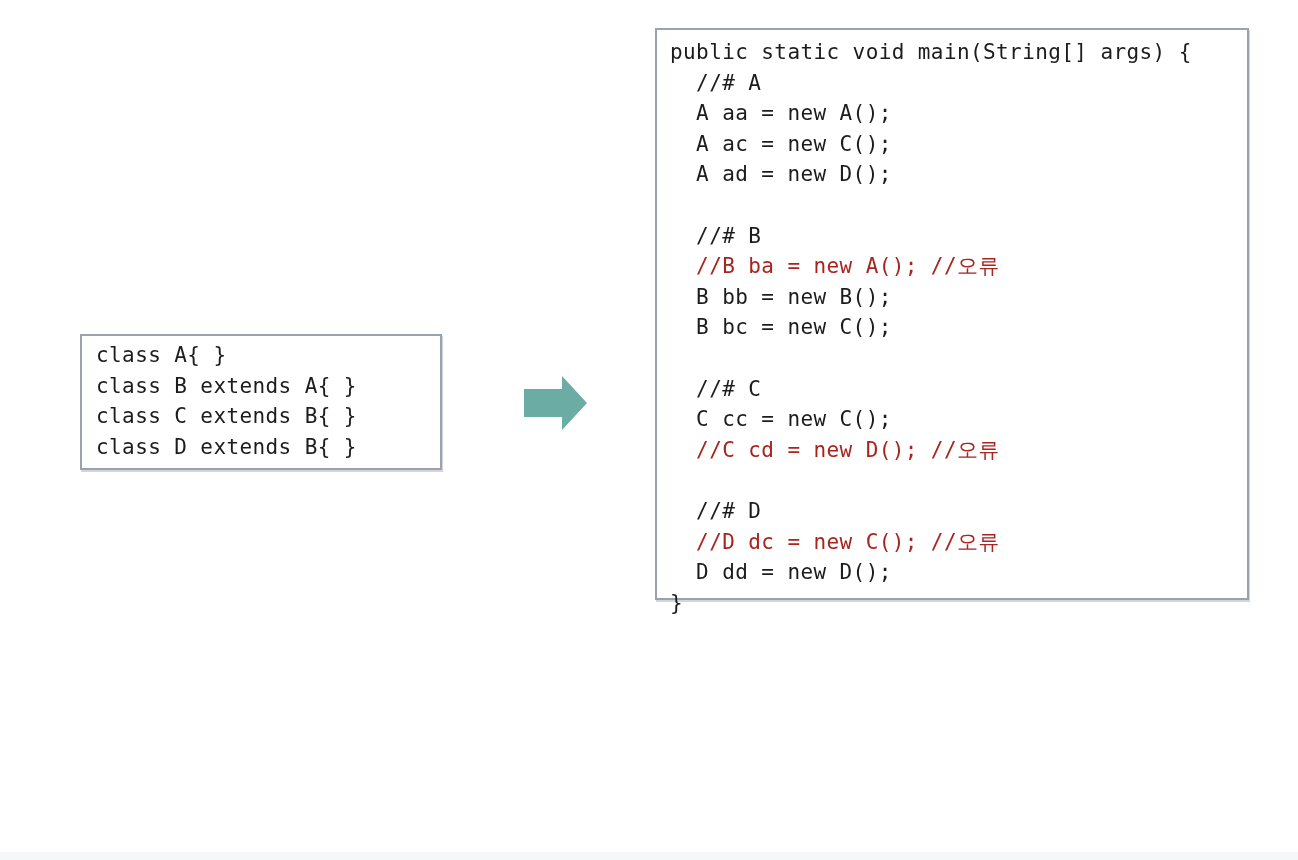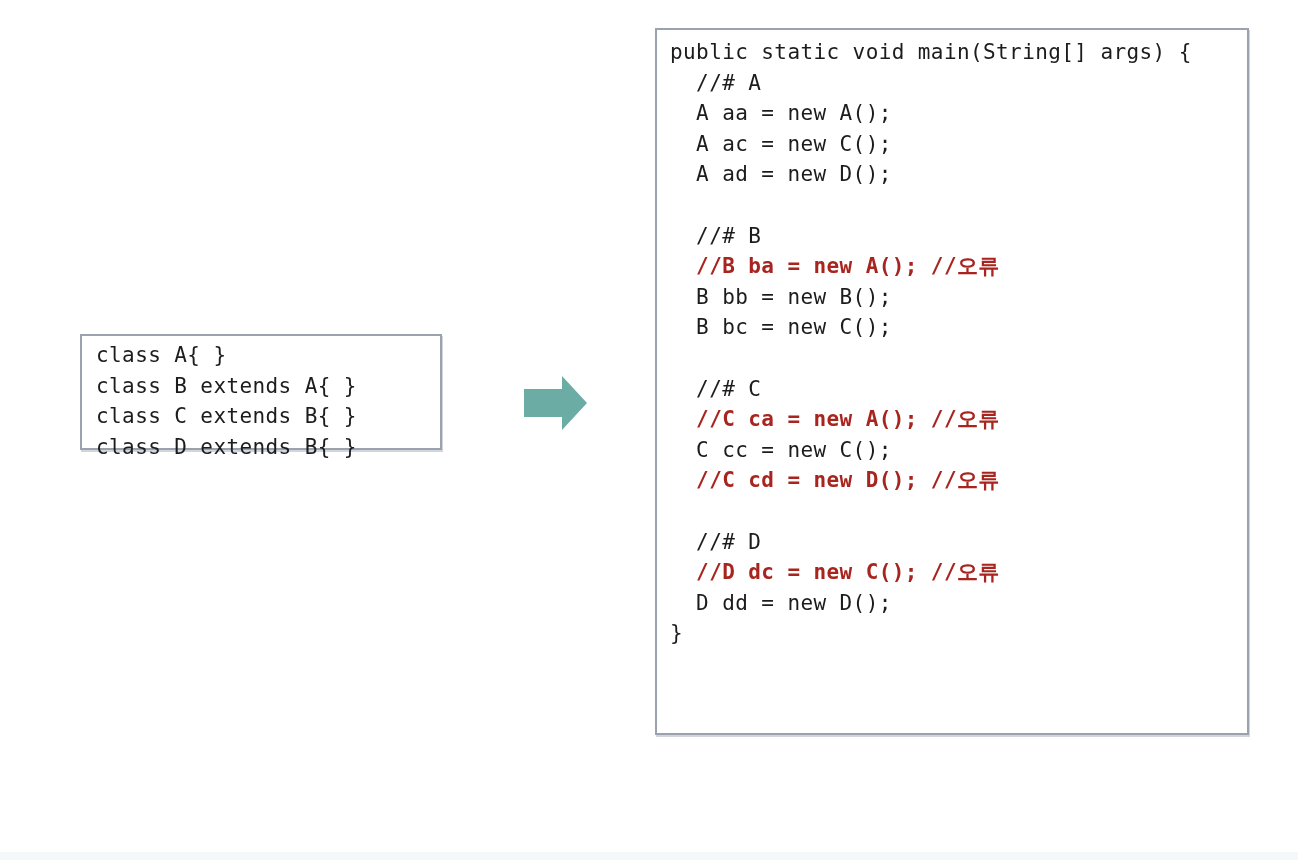--- a/index.html
+++ b/index.html
@@ -19,40 +19,39 @@
   .code-box {
     position: absolute;
     background: #ffffff;
     border: 2px solid var(--border-color, #9aa2ae);
     box-shadow: 1px 2px 0 rgba(125, 136, 152, 0.35);
   }
   .left-box {
     left: 80px;
     top: 334px;
     width: 362px;
-    height: 116px;
+    height: 136px;
     padding: 4px 14px;
   }
   .right-box {
     left: 655px;
     top: 28px;
     width: 594px;
-    height: 707px;
+    height: 572px;
     padding: 7px 13px;
   }
   .code-line {
     white-space: pre;
     font-size: 21px;
     line-height: 30.6px;
     color: var(--code-color, #1c1c1c);
     letter-spacing: 0.4px;
   }
   .code-line.error {
     color: var(--error-color, #a8241e);
-    font-weight: bold;
   }
   .arrow-svg {
     position: absolute;
     left: 524px;
     top: 376px;
     width: 63px;
     height: 54px;
     display: block;
   }
   .footer-strip {
@@ -89,21 +88,20 @@
         <div class="code-line">  A aa = new A();</div>
         <div class="code-line">  A ac = new C();</div>
         <div class="code-line">  A ad = new D();</div>
         <div class="code-line">&nbsp;</div>
         <div class="code-line">  //# B</div>
         <div class="code-line error">  //B ba = new A(); //오류</div>
         <div class="code-line">  B bb = new B();</div>
         <div class="code-line">  B bc = new C();</div>
         <div class="code-line">&nbsp;</div>
         <div class="code-line">  //# C</div>
-        <div class="code-line error">  //C ca = new A(); //오류</div>
         <div class="code-line">  C cc = new C();</div>
         <div class="code-line error">  //C cd = new D(); //오류</div>
         <div class="code-line">&nbsp;</div>
         <div class="code-line">  //# D</div>
         <div class="code-line error">  //D dc = new C(); //오류</div>
         <div class="code-line">  D dd = new D();</div>
         <div class="code-line">}</div>
       </div>
   </div>
 

